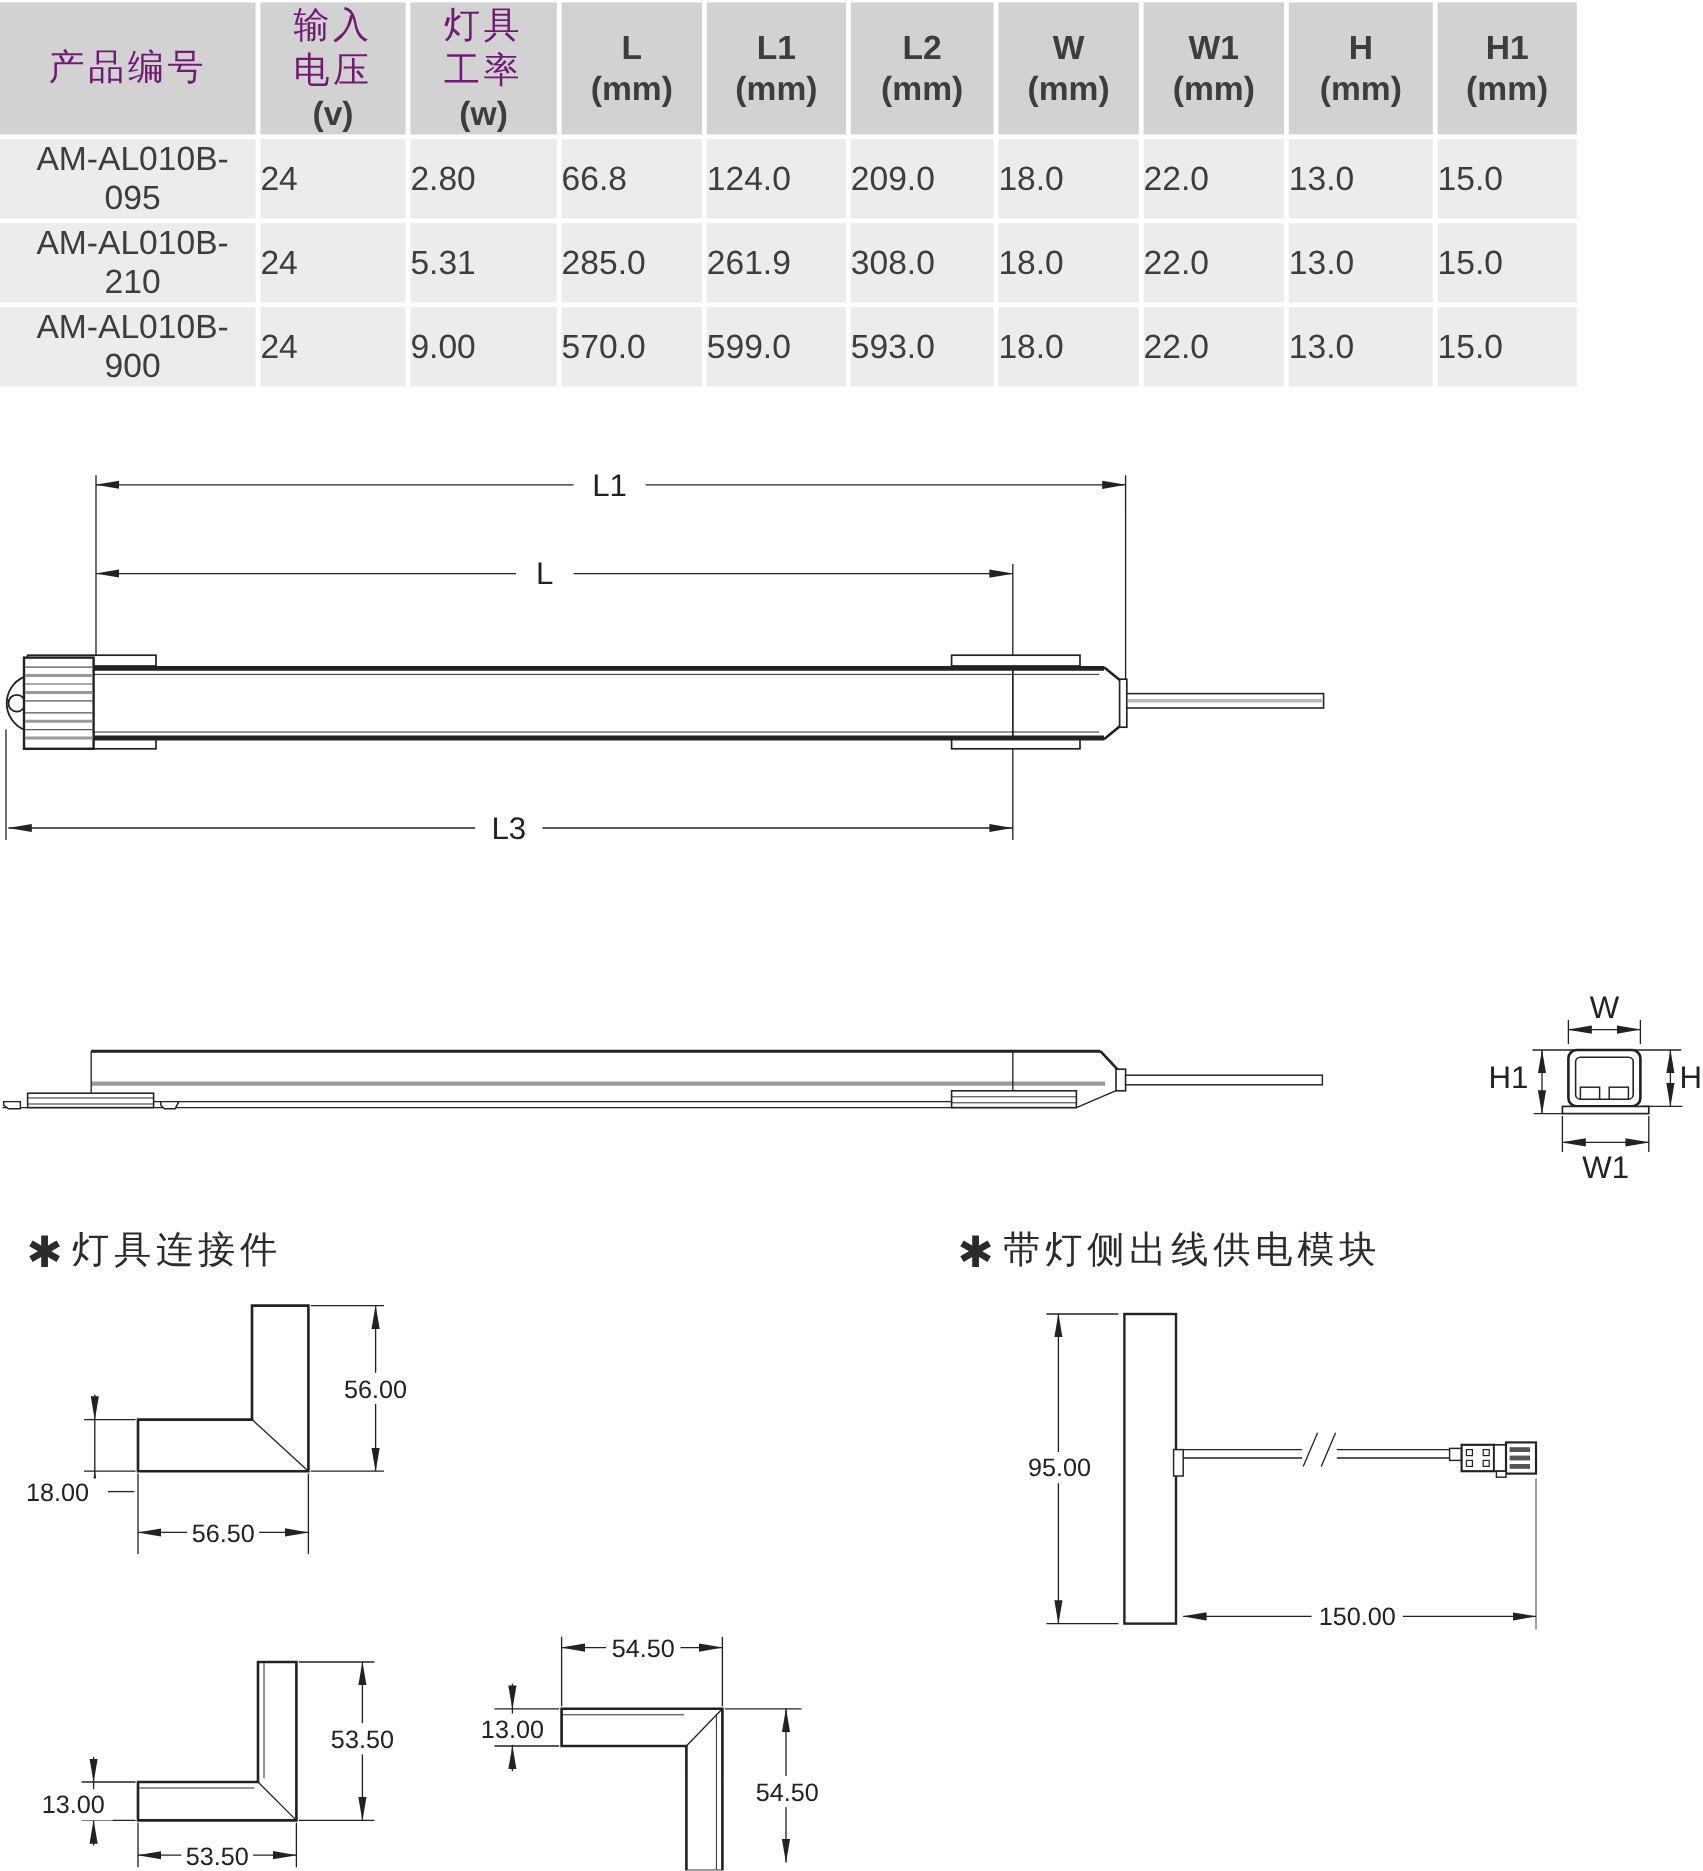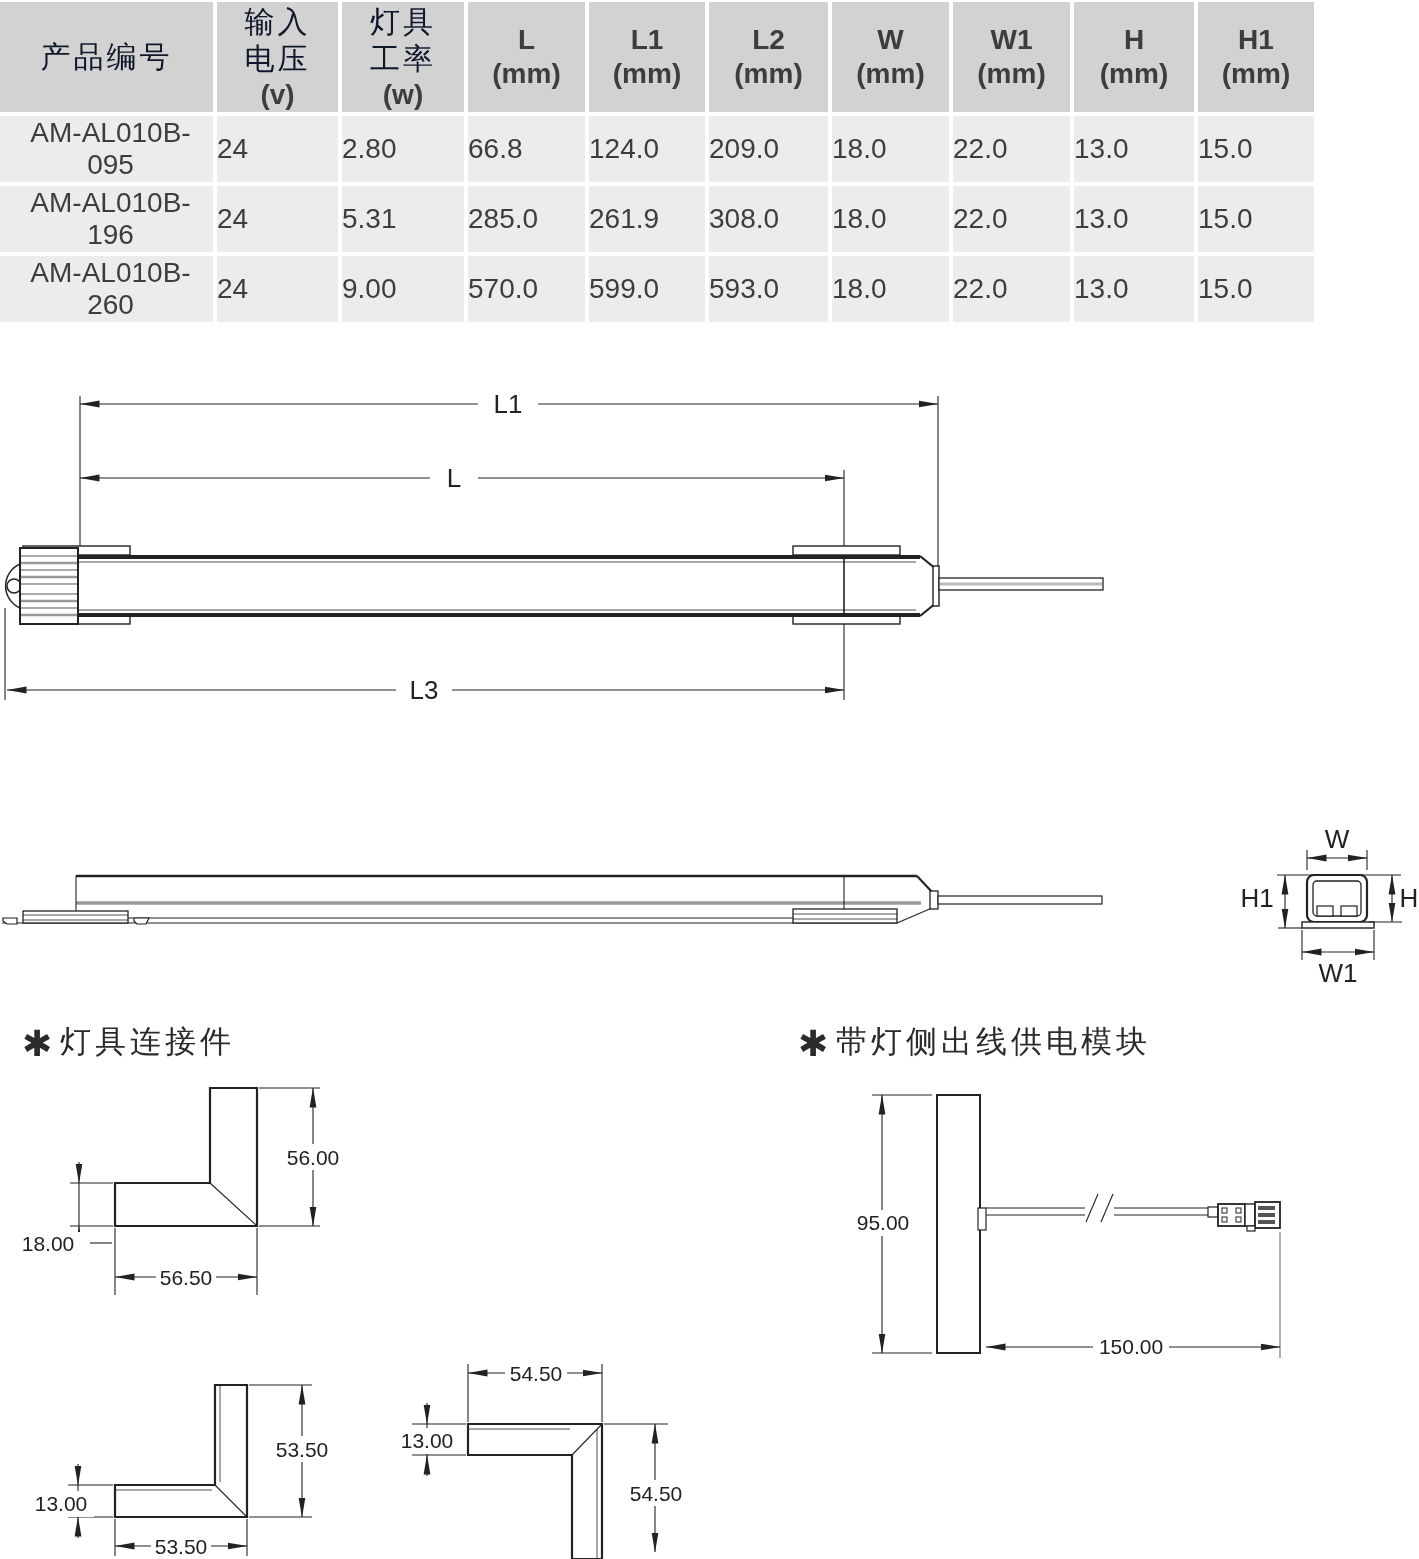--- a/index.html
+++ b/index.html
@@ -4,21 +4,21 @@
 <style>
   html,body{margin:0;padding:0;background:#fff;}
   .page{position:relative;width:1419px;height:1559px;background:#ffffff;overflow:hidden;
         font-family:"Liberation Sans","DejaVu Sans",sans-serif;color:#3a3a3a;}
   
   table.spec{position:absolute;left:-4px;top:-2px;border-collapse:separate;border-spacing:4px;table-layout:fixed;}
   table.spec th{background:#d2d2d2;font-weight:normal;vertical-align:middle;text-align:center;height:110px;padding:0;}
   table.spec td{background:#ececec;vertical-align:middle;text-align:left;height:66px;padding:0;
                 font-size:28px;color:#3d3d3d;}
   table.spec td.c0{text-align:center;padding-left:8px;}
-  .cjk{font-family:"Liberation Serif","DejaVu Serif",serif;font-size:30px;color:#0f172a;line-height:1.25;letter-spacing:3px;}
+  .cjk{font-family:"Liberation Serif","DejaVu Serif",serif;font-size:30px;color:#701a75;line-height:1.25;letter-spacing:3px;}
   .lat{font-family:"Liberation Sans","DejaVu Sans",sans-serif;font-size:28px;font-weight:bold;color:#3d3d3d;line-height:1.2;}
   
   svg.draw{position:absolute;left:0;top:370px;}
   .ln{stroke:#222;stroke-width:1.1;fill:none;}
   .ln2{stroke:#222;stroke-width:2.2;fill:none;}
   .ln4{stroke:#222;stroke-width:4;fill:none;}
   .thin{stroke:#222;stroke-width:0.8;fill:none;}
   .gray{stroke:#9a9a9a;stroke-width:3.5;fill:none;}
   .wfill{fill:#ffffff;stroke:#222;}
   .gap{fill:#ffffff;stroke:none;}
@@ -97,33 +97,33 @@
         <td>2.80</td>
         <td>66.8</td>
         <td>124.0</td>
         <td>209.0</td>
         <td>18.0</td>
         <td>22.0</td>
         <td>13.0</td>
         <td>15.0</td>
       </tr>
       <tr>
-        <td class="c0">AM-AL010B-196</td>
+        <td class="c0">AM-AL010B-210</td>
         <td>24</td>
         <td>5.31</td>
         <td>285.0</td>
         <td>261.9</td>
         <td>308.0</td>
         <td>18.0</td>
         <td>22.0</td>
         <td>13.0</td>
         <td>15.0</td>
       </tr>
       <tr>
-        <td class="c0">AM-AL010B-260</td>
+        <td class="c0">AM-AL010B-900</td>
         <td>24</td>
         <td>9.00</td>
         <td>570.0</td>
         <td>599.0</td>
         <td>593.0</td>
         <td>18.0</td>
         <td>22.0</td>
         <td>13.0</td>
         <td>15.0</td>
       </tr>

